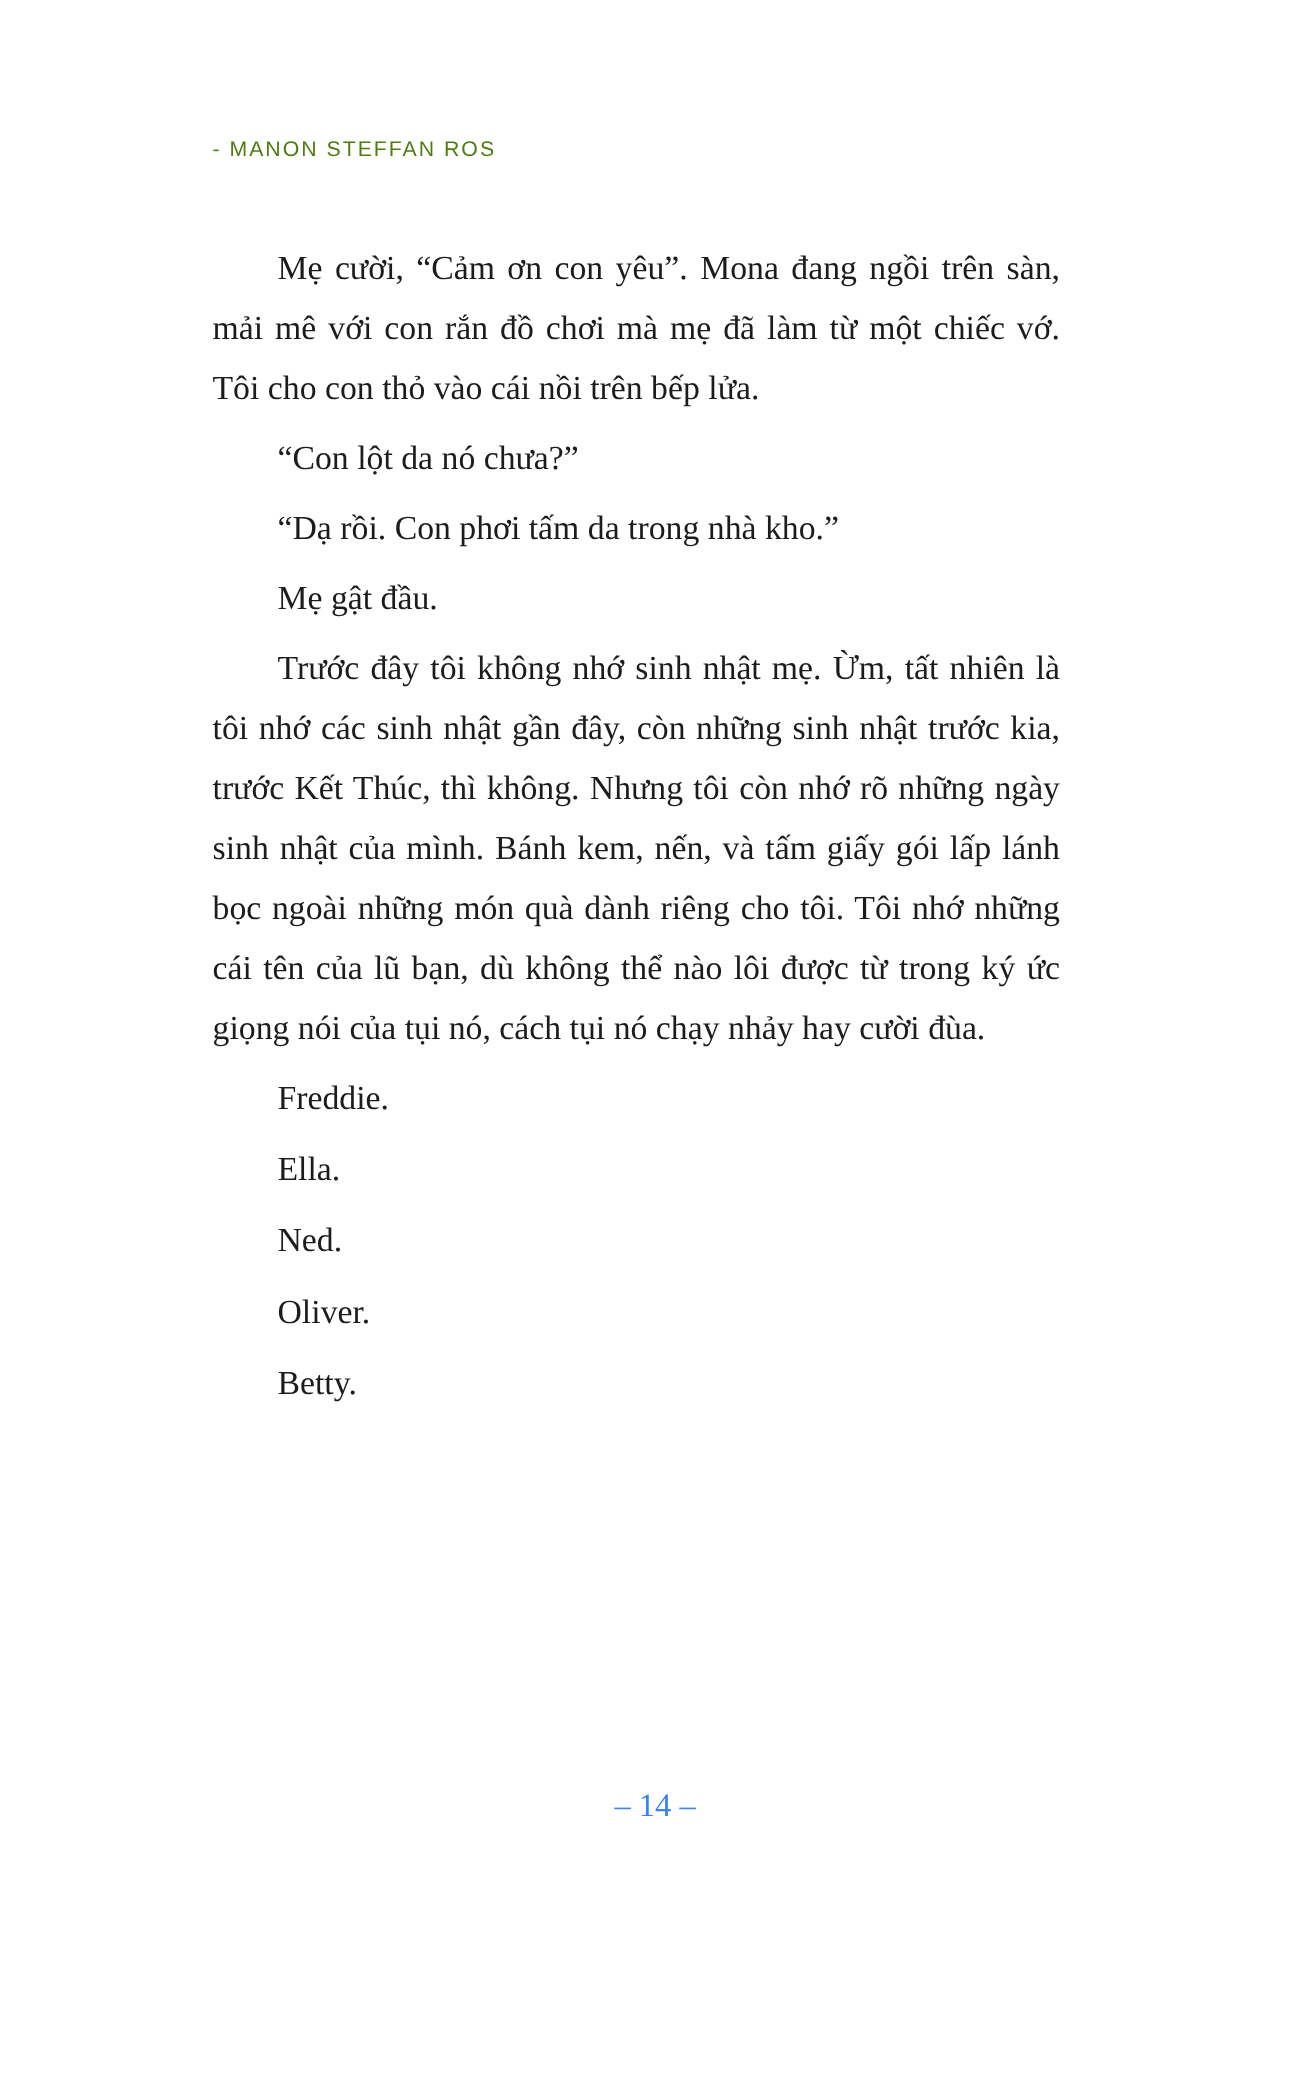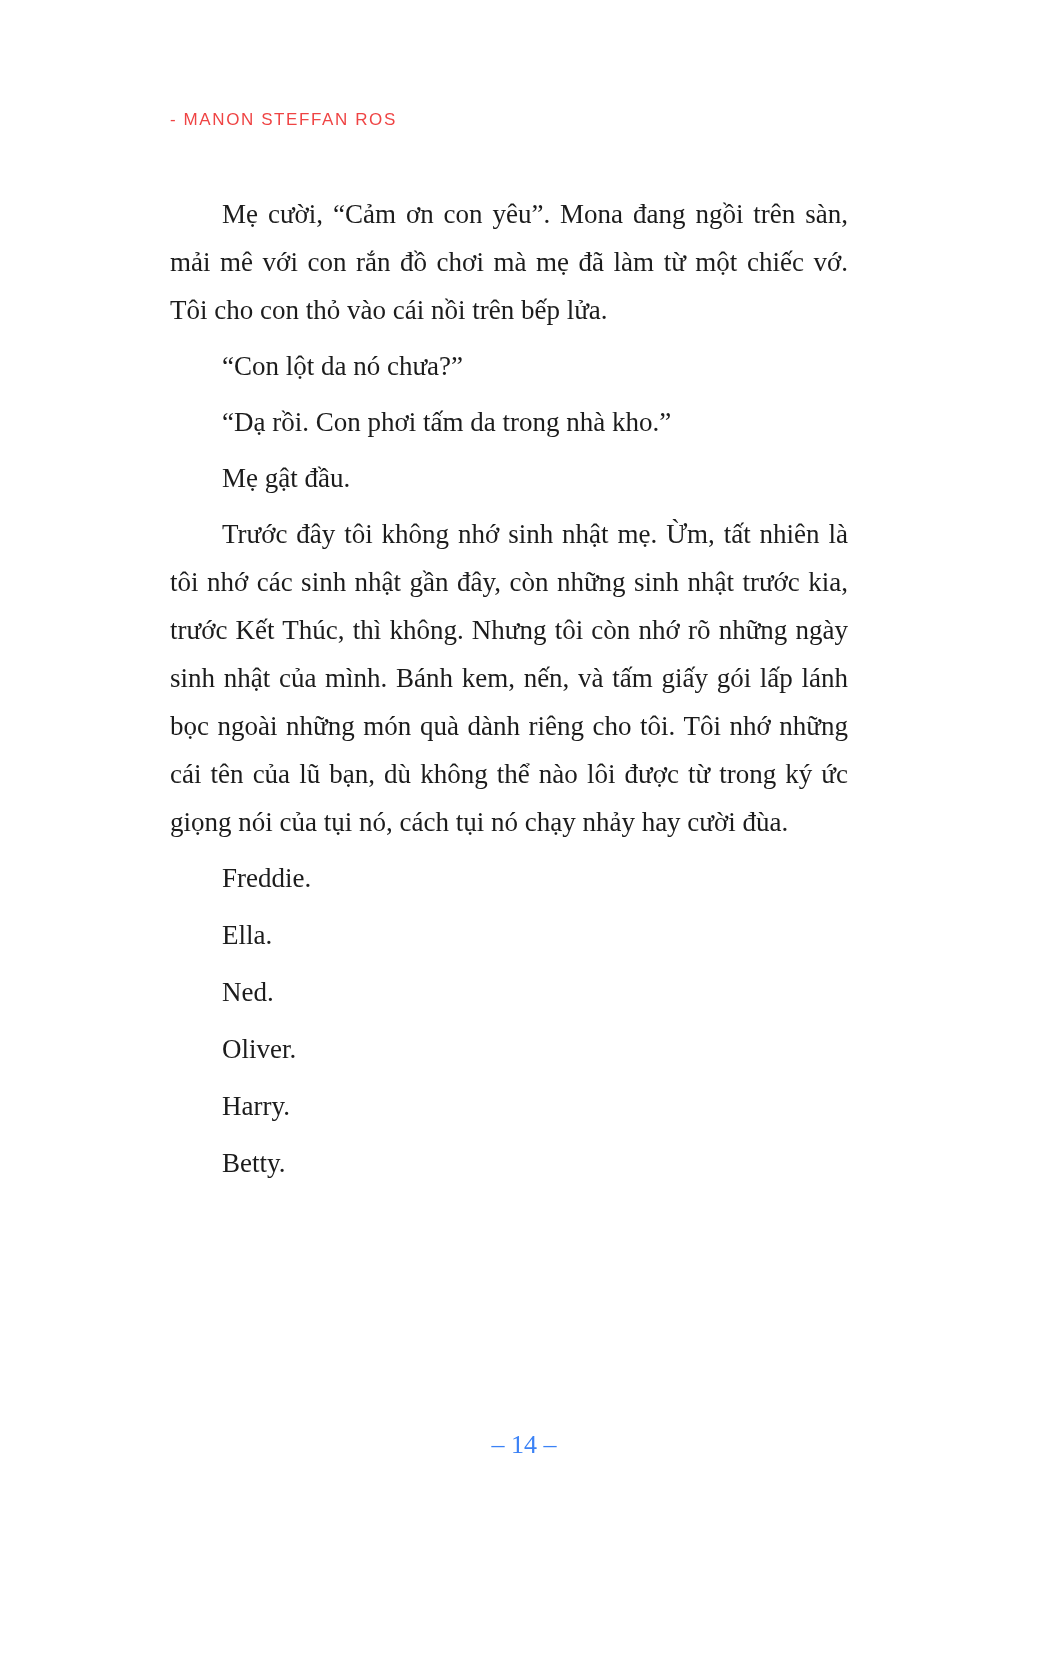--- a/index.html
+++ b/index.html
@@ -19,21 +19,21 @@
     position: absolute;
     inset: 0;
   }
   .running-header {
     position: absolute;
     top: 110px;
     left: 170px;
     font-family: "Liberation Sans", sans-serif;
     font-size: 17px;
     letter-spacing: 1.6px;
-    color: #ef4444;
+    color: #4d7c0f;
     font-weight: 400;
   }
   .body-text {
     position: absolute;
     top: 190px;
     left: 170px;
     width: 678px;
     font-size: 27px;
     line-height: 48px;
     text-align: justify;
@@ -69,19 +69,18 @@
     <p class="para">Mẹ cười, “Cảm ơn con yêu”. Mona đang ngồi trên sàn, mải mê với con rắn đồ chơi mà mẹ đã làm từ một chiếc vớ. Tôi cho con thỏ vào cái nồi trên bếp lửa.</p>
     <p class="para">“Con lột da nó chưa?”</p>
     <p class="para">“Dạ rồi. Con phơi tấm da trong nhà kho.”</p>
     <p class="para">Mẹ gật đầu.</p>
     <p class="para">Trước đây tôi không nhớ sinh nhật mẹ. Ừm, tất nhiên là tôi nhớ các sinh nhật gần đây, còn những sinh nhật trước kia, trước Kết Thúc, thì không. Nhưng tôi còn nhớ rõ những ngày sinh nhật của mình. Bánh kem, nến, và tấm giấy gói lấp lánh bọc ngoài những món quà dành riêng cho tôi. Tôi nhớ những cái tên của lũ bạn, dù không thể nào lôi được từ trong ký ức giọng nói của tụi nó, cách tụi nó chạy nhảy hay cười đùa.</p>
 
     <p class="name-line">Freddie.</p>
     <p class="name-line">Ella.</p>
     <p class="name-line">Ned.</p>
     <p class="name-line">Oliver.</p>
-    <p class="name-line">Harry.</p>
     <p class="name-line">Betty.</p>
   </div>
 
   <div class="page-number">– 14 –</div>
 
 </div>
 
 </body></html>

